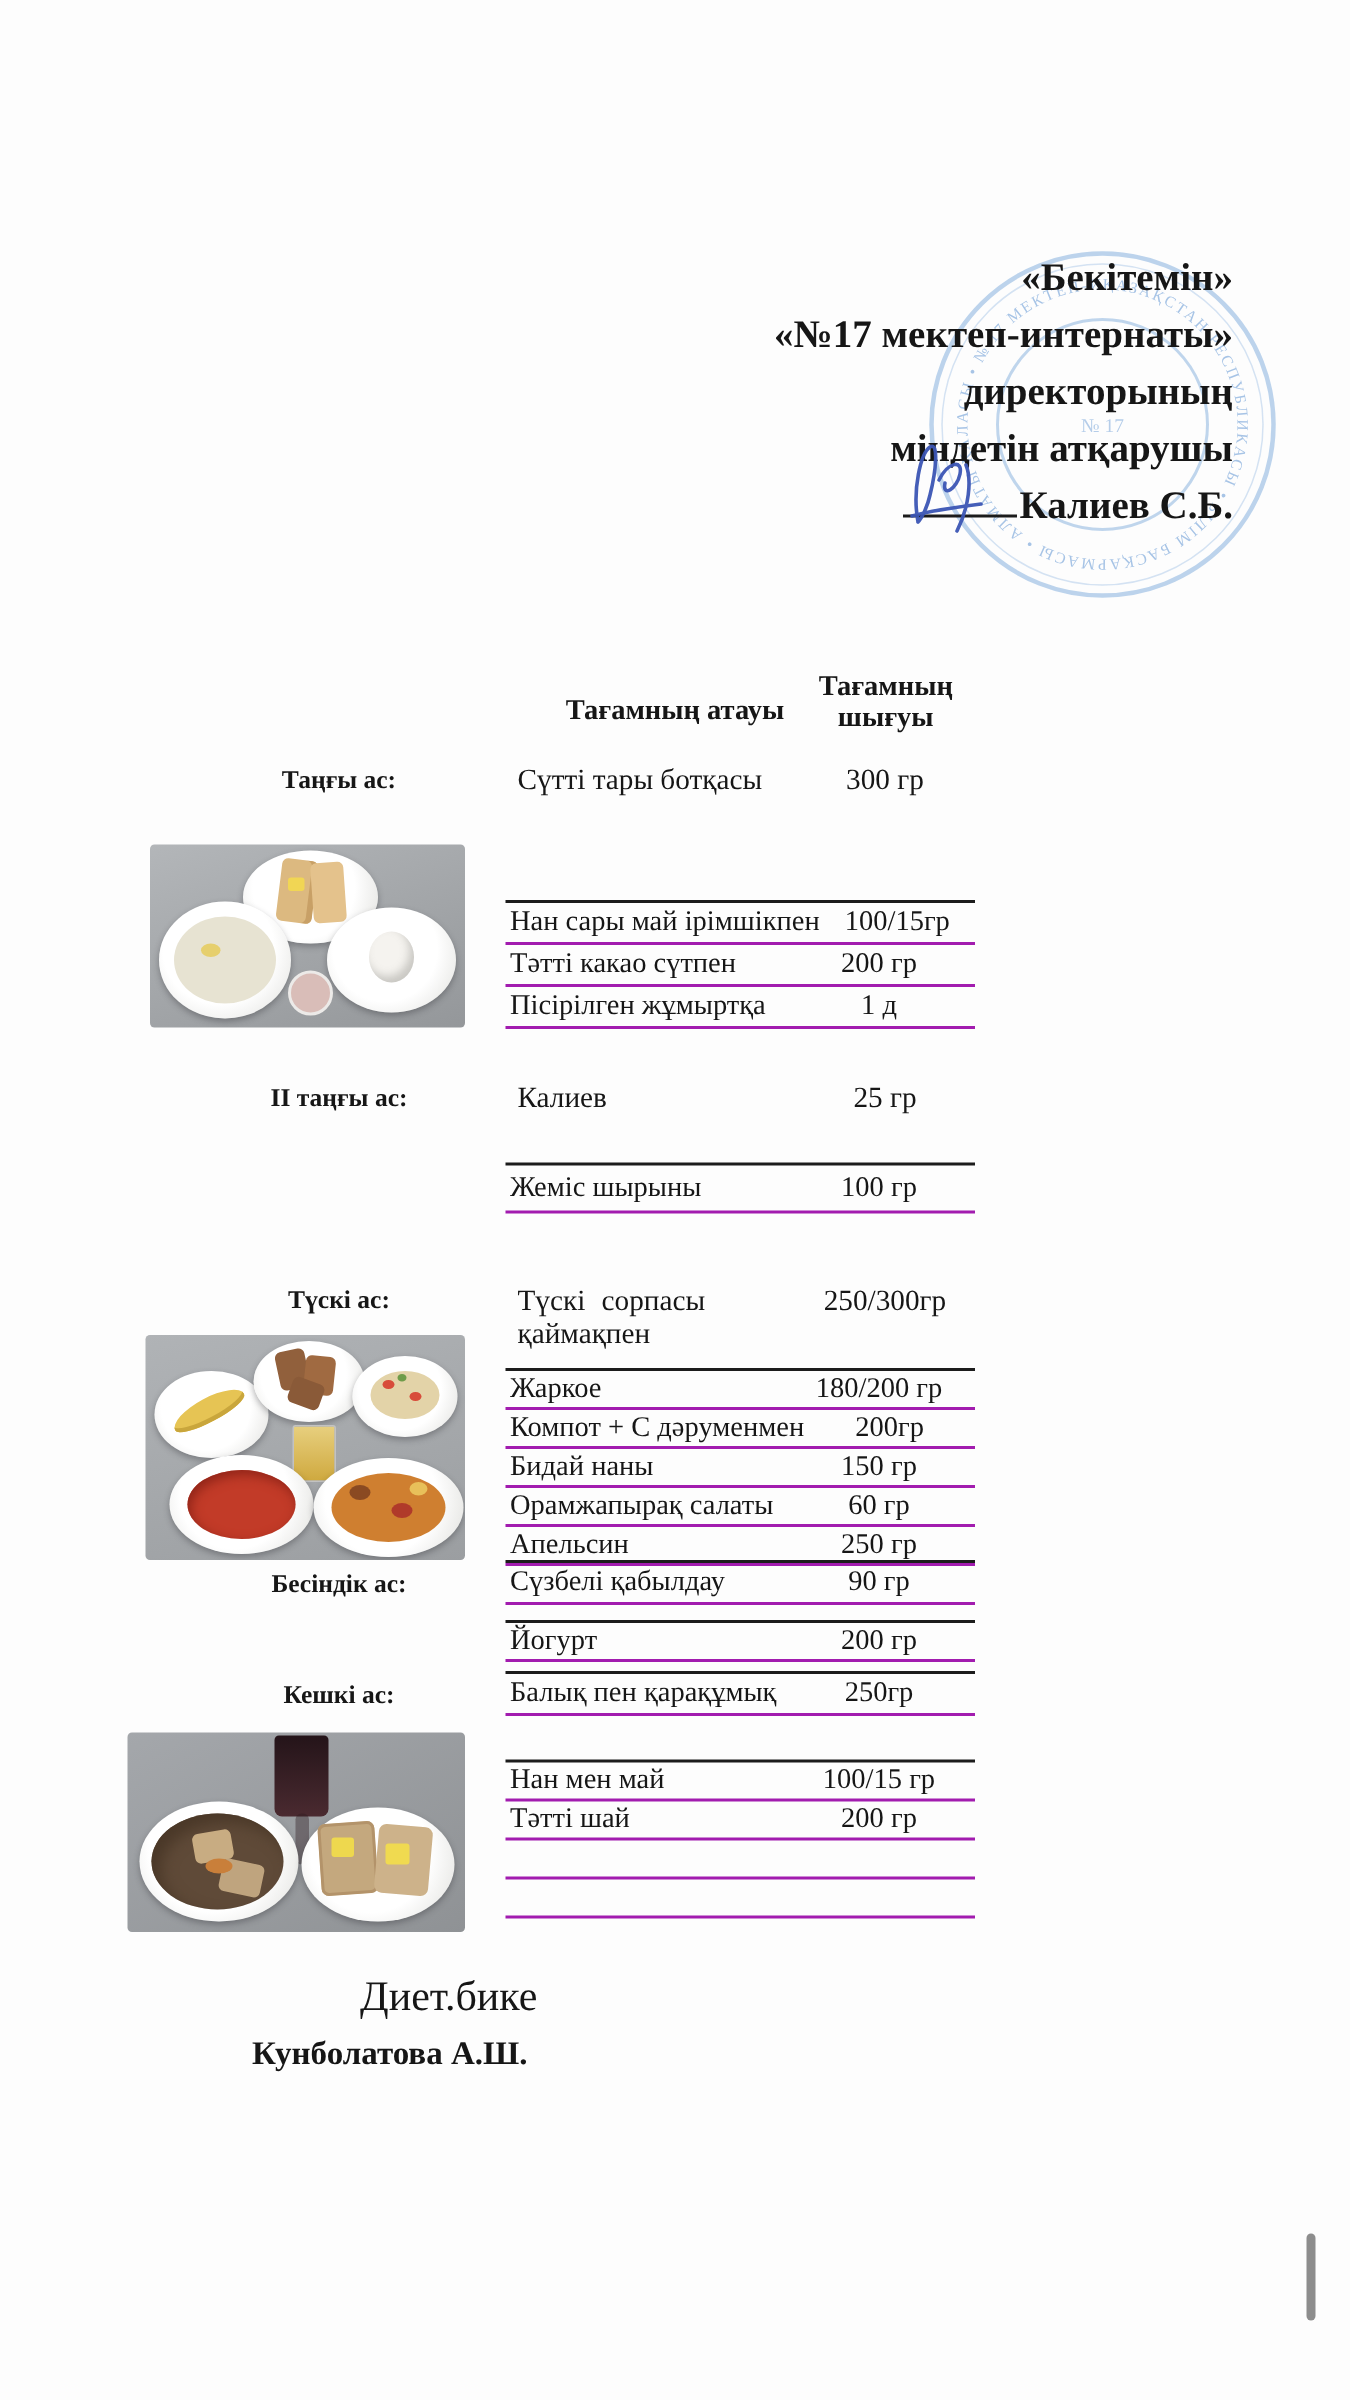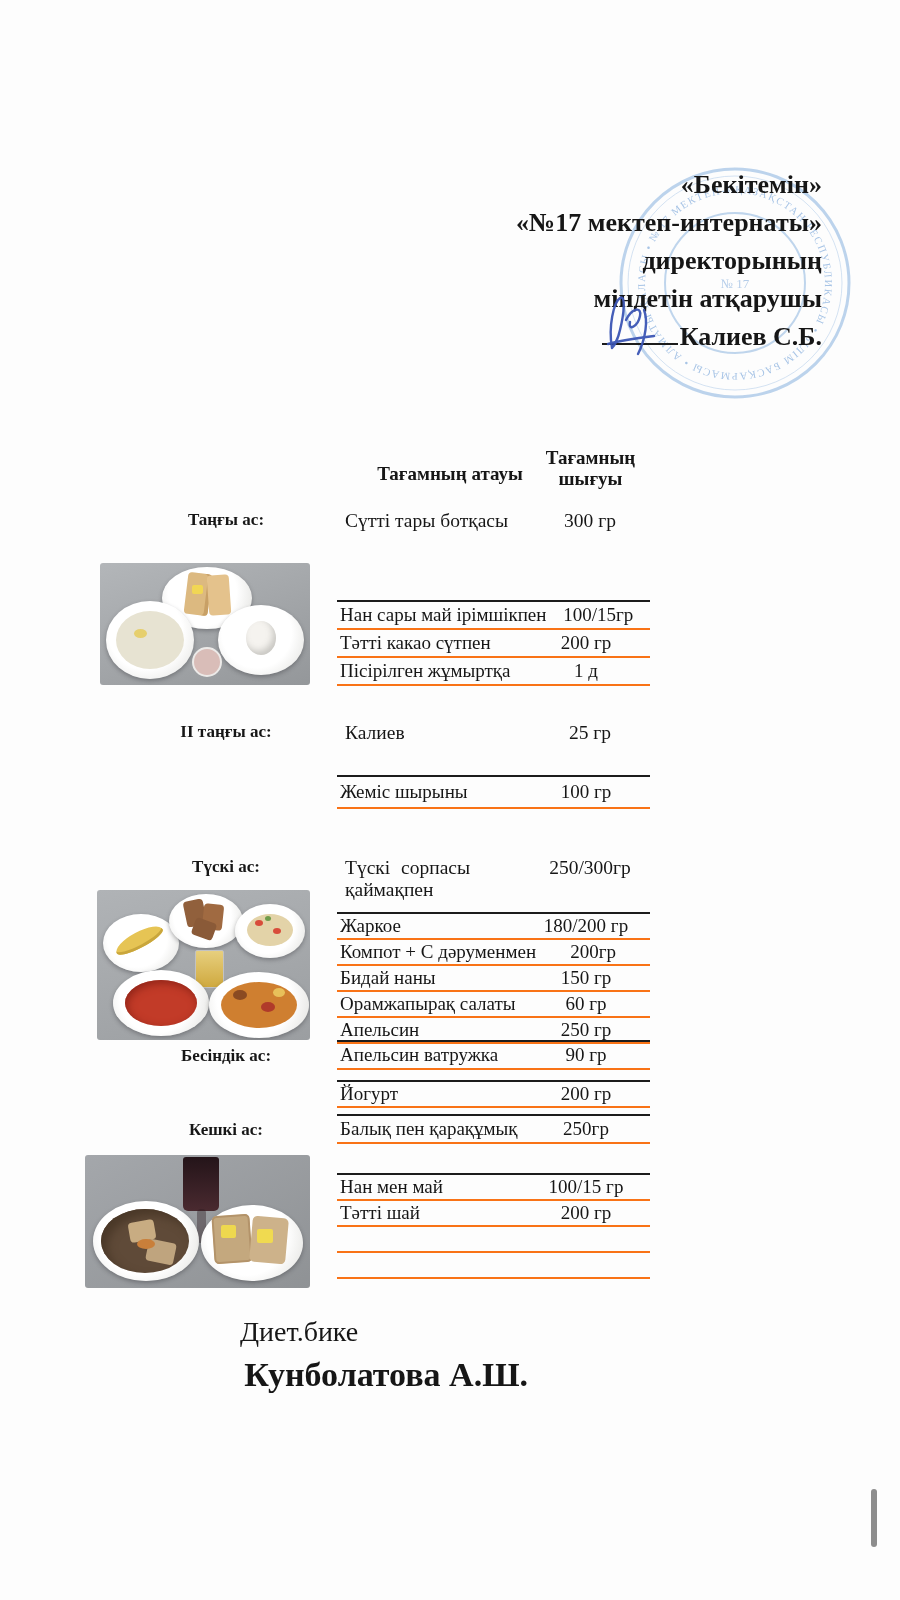--- a/index.html
+++ b/index.html
@@ -18,36 +18,36 @@
   .th{font-size:19px;font-weight:bold;line-height:21px;text-align:center;}
 
   
   .meal-label{left:133px;width:186px;font-size:17px;font-weight:bold;text-align:center;}
   .dish{left:345px;width:215px;font-size:19.5px;}
   .qty{left:520px;width:140px;font-size:19.5px;text-align:center;}
   .wsp{word-spacing:6px;}
 
   
   .rows{position:absolute;left:337px;width:313px;border-top:2px solid #1c1c1c;}
-  .row{display:flex;align-items:center;border-bottom:2px solid #f97316;font-size:19px;}
+  .row{display:flex;align-items:center;border-bottom:2px solid #a21caf;font-size:19px;}
   .row .nm{flex:1;padding-left:3px;white-space:nowrap;}
   .row .qt{width:128px;text-align:center;}
   .g1 .row{height:26px}.g2 .row{height:30px}.g3 .row{height:24px}
   .g4a .row{height:26px}.g4b .row{height:24px}.g5a .row{height:26px}.g5b .row{height:24px}
 
   
   .photo{position:absolute;border-radius:3px;overflow:hidden;}
   .el{position:absolute;border-radius:50%;}
   .rc{position:absolute;}
   .plate{background:radial-gradient(circle at 45% 40%, #ffffff 55%, #ececea 80%, #dededc 100%);
          box-shadow:0 2px 4px rgba(40,40,45,.35);}
 
   
   .foot-role{left:240px;top:1316px;width:300px;font-size:28px;font-weight:normal;}
-  .foot-name{left:168px;top:1356px;width:360px;font-size:34px;font-weight:bold;text-align:right;}
+  .foot-name{left:168px;top:1356px;width:360px;font-size:22px;font-weight:bold;}
 
   .scrollbar{left:871px;top:1489px;width:6px;height:58px;background:#8d8d8d;border-radius:3px;}
 </style>
 </head>
 <body>
 
 <div class="canvas">
 
   <svg class="abs stamp" viewBox="0 0 250 250">
     <circle cx="125" cy="125" r="114" fill="none" stroke="#9dbfe4" stroke-width="3" opacity=".85"></circle>
@@ -173,21 +173,21 @@
     </div>
     <div class="row">
       <span class="nm">Апельсин</span>
       <span class="qt">250 гр</span>
     </div>
   </div>
 
   <div class="abs meal-label" style="top:1046px;">Бесіндік ас:</div>
   <div class="rows g4a" style="top:1040px;">
     <div class="row">
-      <span class="nm">Апельсин ватружка</span>
+      <span class="nm">Сүзбелі қабылдау</span>
       <span class="qt">90 гр</span>
     </div>
   </div>
   <div class="rows g4b" style="top:1080px;">
     <div class="row">
       <span class="nm">Йогурт</span>
       <span class="qt">200 гр</span>
     </div>
   </div>
 

